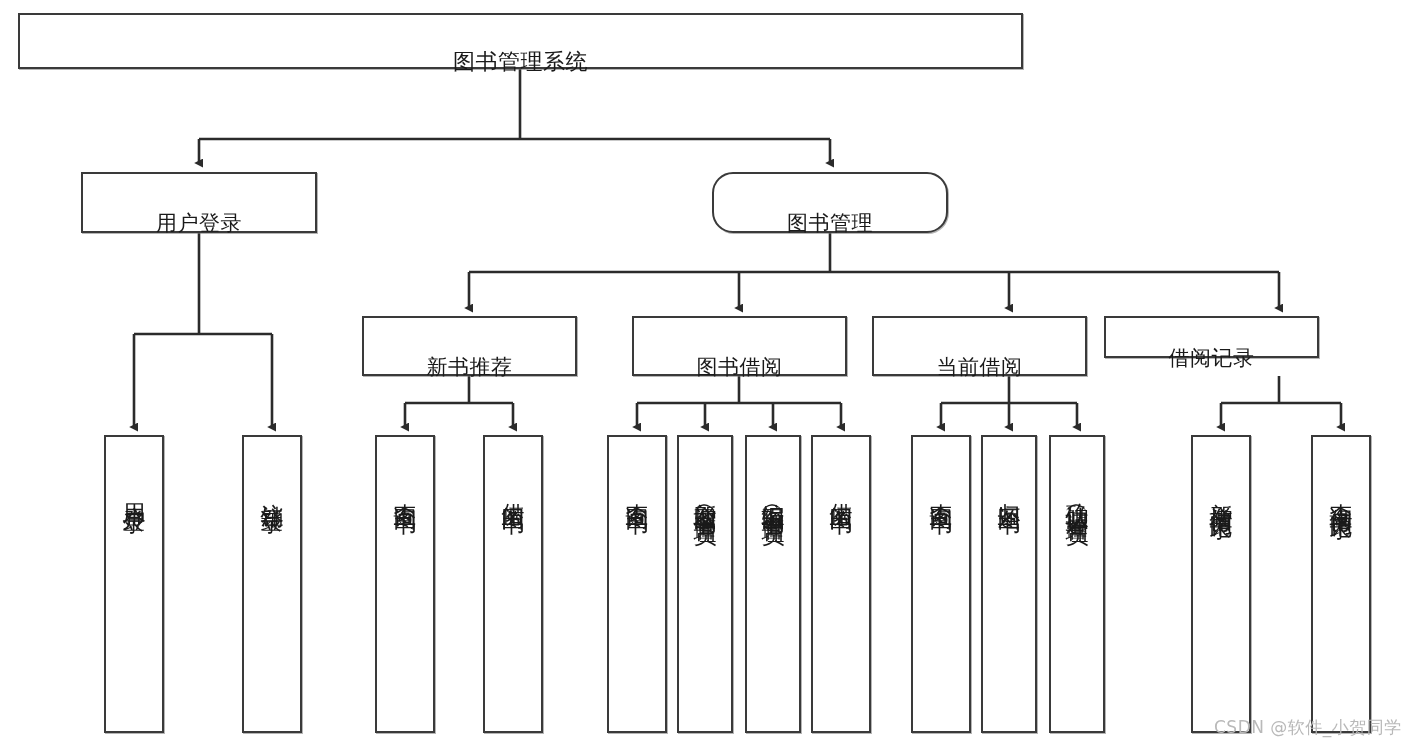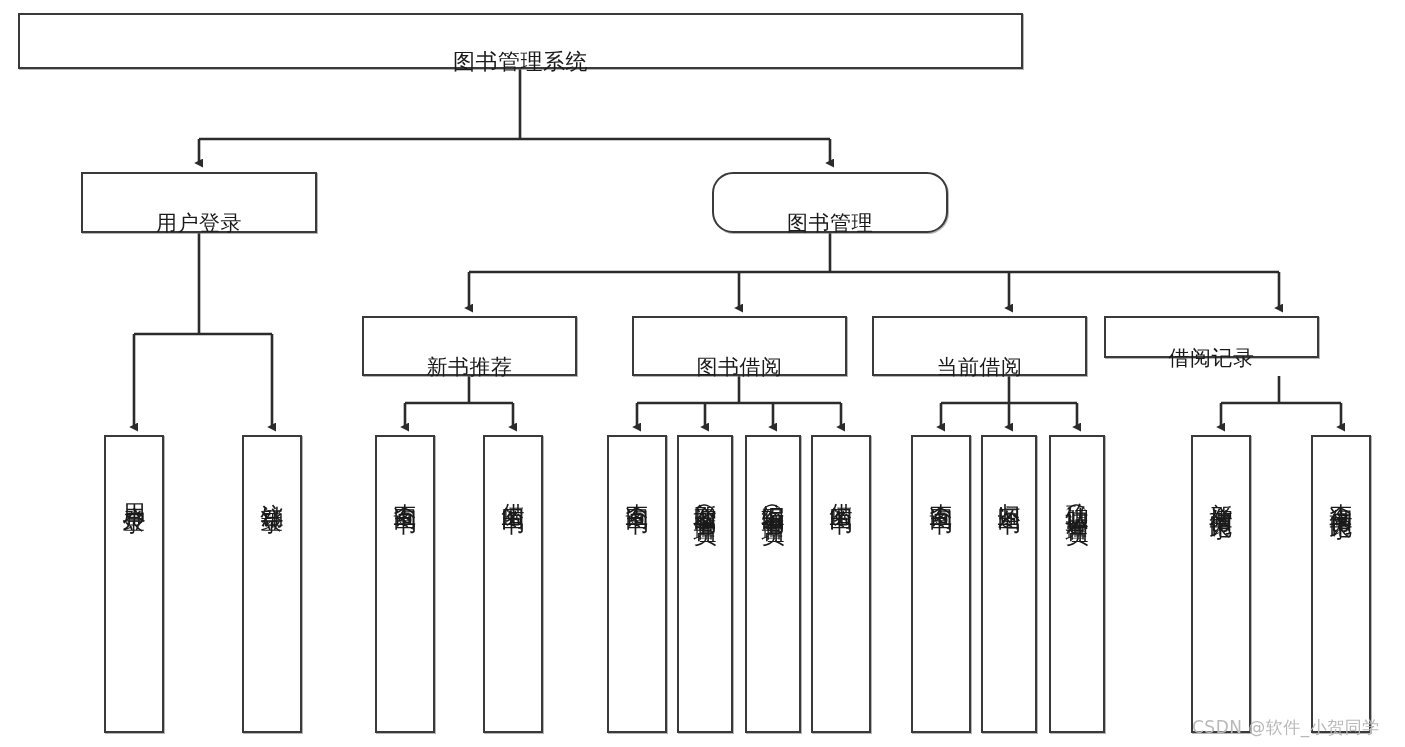--- a/index.html
+++ b/index.html
@@ -65,20 +65,21 @@
     line-height: 1;
     letter-spacing: 3px;
     white-space: nowrap;
   }
   .watermark {
     position: absolute;
     color: #b9b9b9;
     font-size: 17px;
     white-space: nowrap;
     letter-spacing: 0.5px;
+    padding-left: 22px;
   }
 </style>
 </head>
 <body>
 
 <div id="diagram">
 
   <svg id="connectors" viewBox="0 0 1405 747" xmlns="http://www.w3.org/2000/svg">
     <defs>
       <marker id="arrow" markerWidth="9" markerHeight="9" refX="4.5" refY="4.2" orient="auto" markerUnits="userSpaceOnUse">

